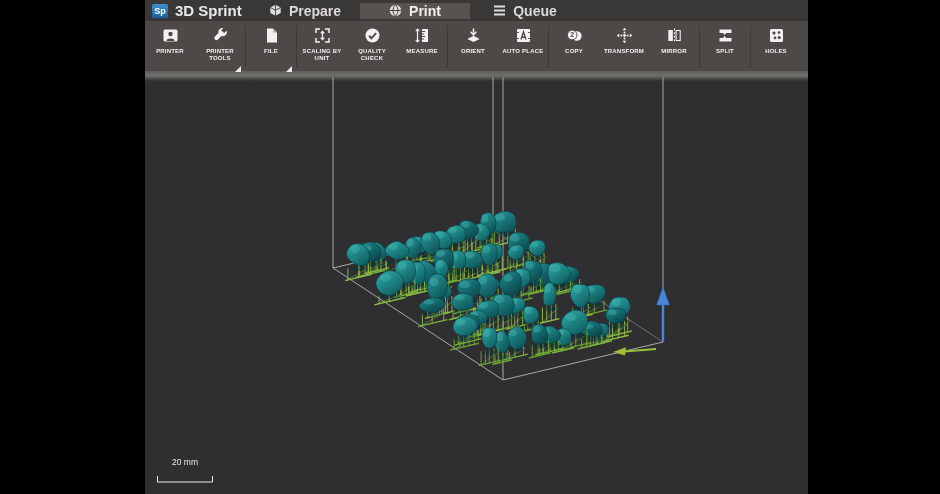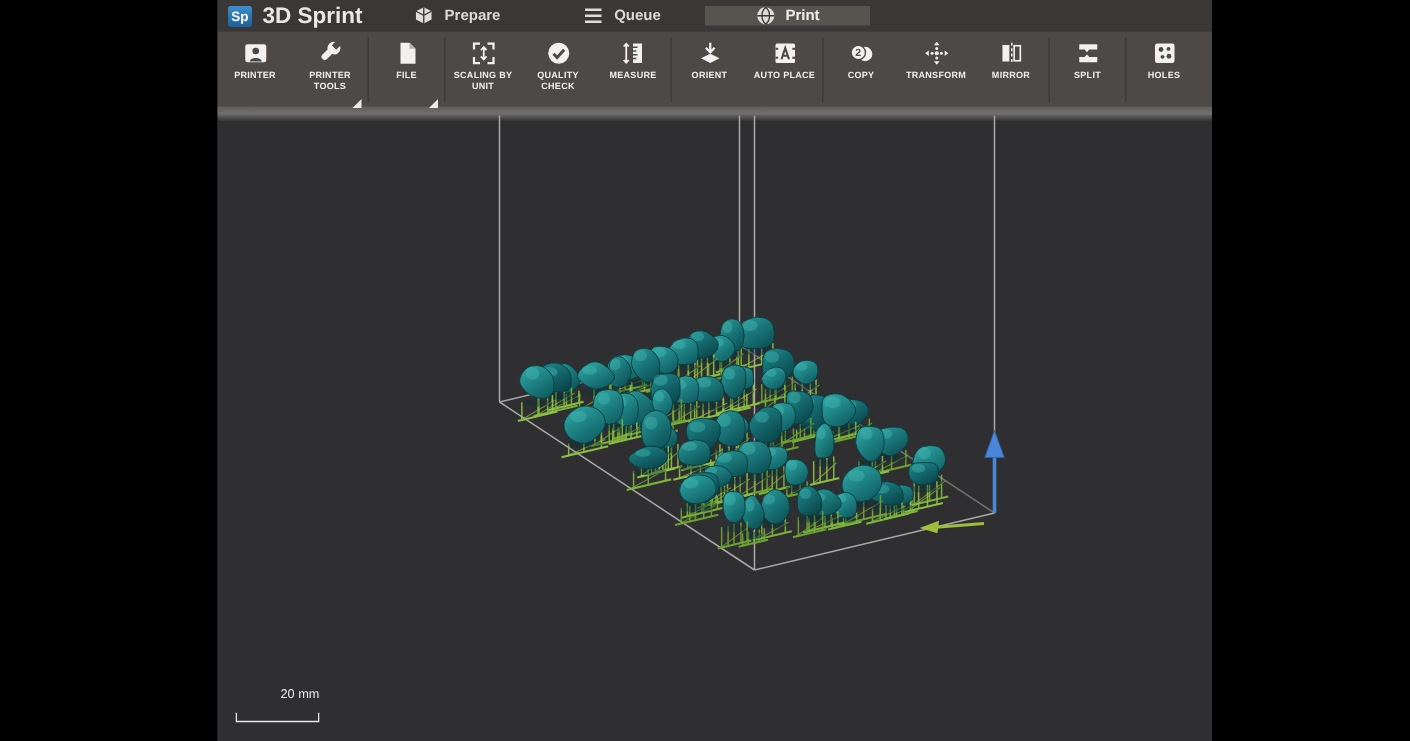--- a/index.html
+++ b/index.html
@@ -9,21 +9,21 @@
 
   
   .tabbar{position:absolute;left:0;top:0;width:663px;height:21px;background:#3a3837;
           display:flex;align-items:center;}
   .brand{display:flex;align-items:center;padding-left:7px;width:105px;box-sizing:border-box;}
   .logo{display:inline-flex;align-items:center;justify-content:center;width:16px;height:14px;
         border-radius:2px;background:linear-gradient(#3e8ecb,#1c5f9d);color:#fff;
         font-size:9px;font-weight:bold;}
   .brand-title{color:#eae8e5;font-size:15px;font-weight:bold;margin-left:7px;white-space:nowrap;}
   .tab{width:110px;display:flex;align-items:center;justify-content:center;gap:7px;
-       color:#dcdad7;font-size:10px;font-weight:bold;cursor:default;}
+       color:#dcdad7;font-size:14px;font-weight:bold;cursor:default;}
   .tab.active{background:#575450;color:#f0eeec;}
   .tab svg{display:block;}
 
   
   .toolbar{position:absolute;left:0;top:21px;width:663px;height:55px;background:#4c4946;
            display:flex;align-items:stretch;}
   .toolbar::after{content:"";position:absolute;left:0;bottom:0;width:100%;height:5px;
            background:linear-gradient(rgba(255,255,255,.10),rgba(255,255,255,.22));pointer-events:none;}
   .tgroup{display:flex;}
   .tsep{width:1px;background:#3d3b39;margin:4px 0 8px;}
@@ -34,21 +34,21 @@
         letter-spacing:.2px;color:#f2f1ef;text-align:center;width:46px;}
   .tbtn .dd{position:absolute;right:4px;bottom:4px;width:0;height:0;
         border-left:6px solid transparent;border-bottom:6px solid #eceae8;}
 
   
   .viewport{position:absolute;left:0;top:76px;width:663px;height:418px;background:#2f2f31;overflow:hidden;}
   .viewport::before{content:"";position:absolute;left:0;top:0;width:100%;height:5px;
         background:linear-gradient(rgba(160,158,152,.55),rgba(47,47,49,0));pointer-events:none;z-index:2;}
   #scene-svg{position:absolute;left:0;top:0;}
   .scalebar{position:absolute;left:12px;bottom:7px;width:56px;z-index:3;}
-  .scalebar-label{color:#eceaea;font-size:8.5px;text-align:right;margin-bottom:2px;}
+  .scalebar-label{color:#eceaea;font-size:8.5px;text-align:center;margin-bottom:2px;}
 </style>
 </head>
 <body>
 
 <div class="stage">
   <div class="app">
 
     <div class="tabbar" id="tabbar">
       <div class="brand">
         <span class="logo">Sp</span>
@@ -57,36 +57,36 @@
 
     <div class="tab">
           <span>
             <svg width="13" height="13" viewBox="0 0 13 13">
               <path d="M6.5 .8l5.2 2.7v5.5l-5.2 2.7-5.2-2.7V3.5z" fill="#dfdddb"></path>
               <path d="M6.5 .8v11.4M1.3 3.5l5.2 2.7 5.2-2.7" stroke="#3a3837" stroke-width=".9" fill="none"></path>
             </svg>
           </span>
           <span>Prepare</span>
         </div>
-        <div class="tab">
-          <span>
-            <svg width="13" height="11" viewBox="0 0 13 11">
-              <path d="M1 1.5h11M1 5.5h11M1 9.5h11" stroke="#dfdddb" stroke-width="1.8"></path>
-            </svg>
-          </span>
-          <span>Queue</span>
-        </div>
         <div class="tab active">
           <span>
             <svg width="13" height="13" viewBox="0 0 13 13">
               <circle cx="6.5" cy="6.5" r="5.7" fill="#dfdddb"></circle>
               <path d="M.8 6.5h11.4M6.5 .8a7.6 7.6 0 0 1 0 11.4M6.5 .8a7.6 7.6 0 0 0 0 11.4" stroke="#3a3837" stroke-width=".9" fill="none"></path>
             </svg>
           </span>
           <span>Print</span>
+        </div>
+        <div class="tab">
+          <span>
+            <svg width="13" height="11" viewBox="0 0 13 11">
+              <path d="M1 1.5h11M1 5.5h11M1 9.5h11" stroke="#dfdddb" stroke-width="1.8"></path>
+            </svg>
+          </span>
+          <span>Queue</span>
         </div>
       </div>
 
     <div class="toolbar" id="toolbar">
 
     <div class="tgroup">
           <div class="tbtn">
             <span class="ticon">
               <svg width="17" height="17" viewBox="0 0 17 17">
                 <rect x="1.5" y="2.5" width="14" height="12" rx="1.5" fill="#f2f1ef"></rect>

